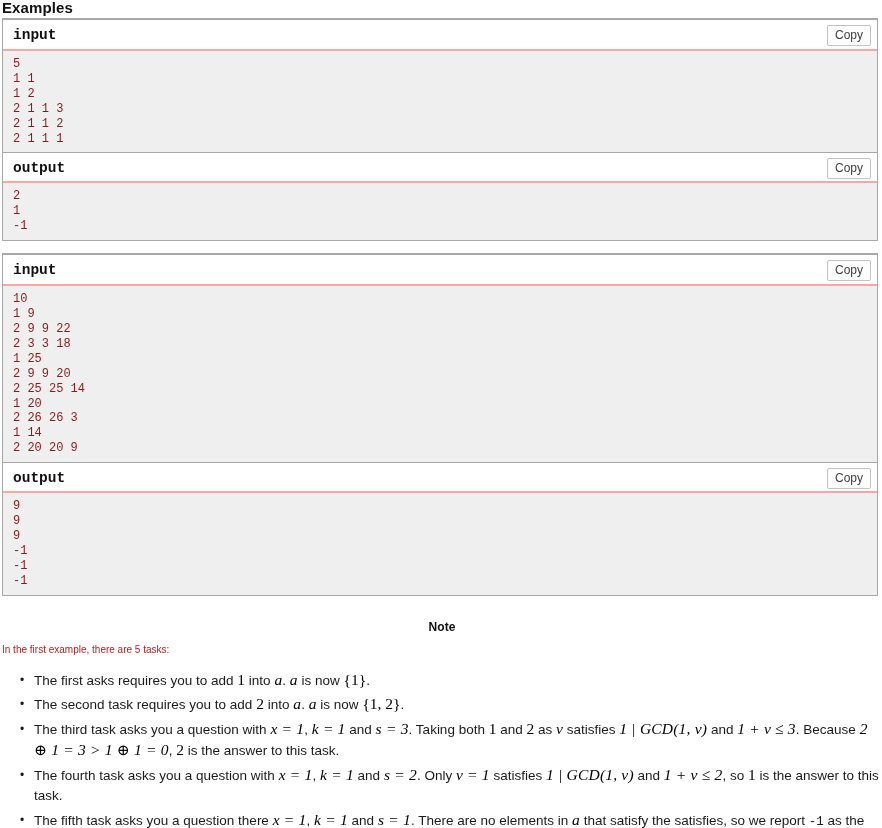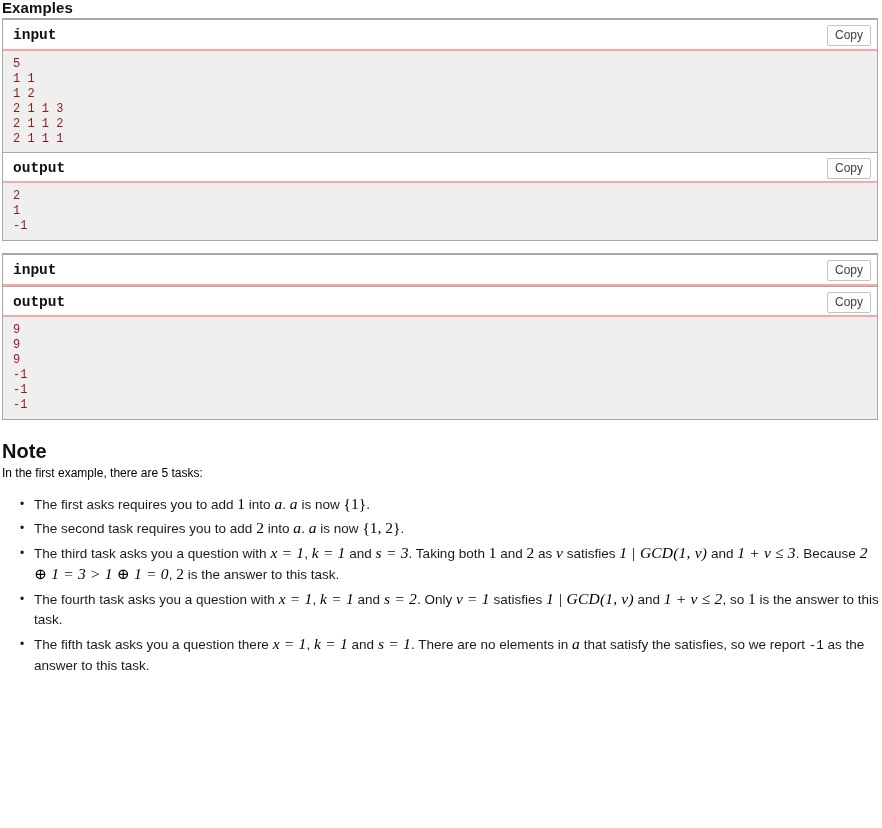--- a/index.html
+++ b/index.html
@@ -28,24 +28,25 @@
   .section-title {
     font-size: 15px;
     font-weight: bold;
     color: #111111;
     margin: 0;
     padding: 0 0 3px 2px;
     line-height: 15px;
     letter-spacing: .1px;
   }
   .section-title.note-title {
-    font-size: 20px;
+    font-size: 12px;
     padding-top: 10px;
     padding-bottom: 4px;
     line-height: 18px;
+    text-align: center;
   }
 
   
   .sample-tests { width: 876px; margin-left: 2px; }
 
   .sample-test {
     border: 1px solid #a8a8a8;
     border-top-width: 2px;
     background: #ffffff;
     margin-bottom: 12px;
@@ -95,23 +96,23 @@
     color: #8b1a1a;
     white-space: pre;
     overflow: hidden;
     border: 0;
   }
 
   
   .note-intro {
     margin: 0;
     padding: 0 0 2px 2px;
-    font-size: 12px;
+    font-size: 10px;
     line-height: 19px;
-    color: #000000;
+    color: #b91c1c;
   }
 
   ul.note-list {
     margin: 9px 0 0 0;
     padding-left: 34px;
     list-style: none;
   }
   ul.note-list li {
     position: relative;
     font-size: 13.5px;
@@ -180,20 +181,31 @@
 -1</pre>
       </div>
     </div>
 
     <div class="sample-test">
       <div class="io-section">
         <div class="io-title">
           <span>input</span>
           <button class="copy-btn">Copy</button>
         </div>
+        <pre class="io-data">10
+1 9
+2 9 9 22
+2 3 3 18
+1 25
+2 9 9 20
+2 25 25 14
+1 20
+2 26 26 3
+1 14
+2 20 20 9</pre>
       </div>
       <div class="io-section">
         <div class="io-title">
           <span>output</span>
           <button class="copy-btn">Copy</button>
         </div>
         <pre class="io-data">9
 9
 9
 -1

